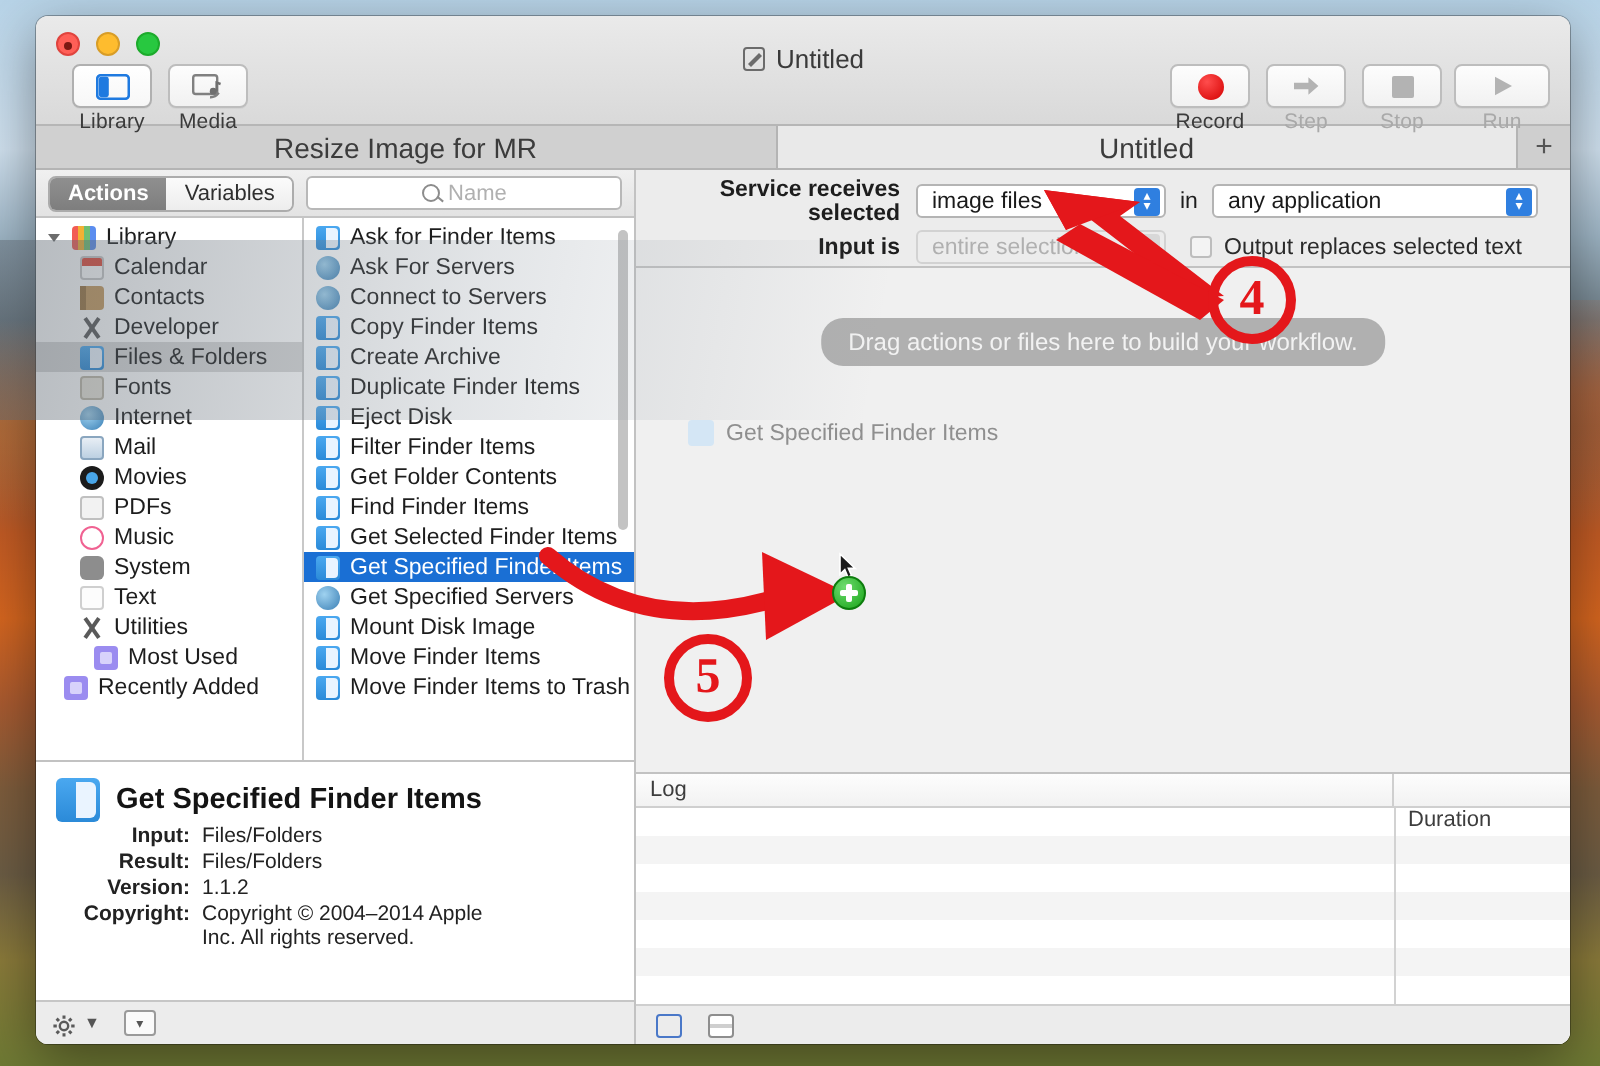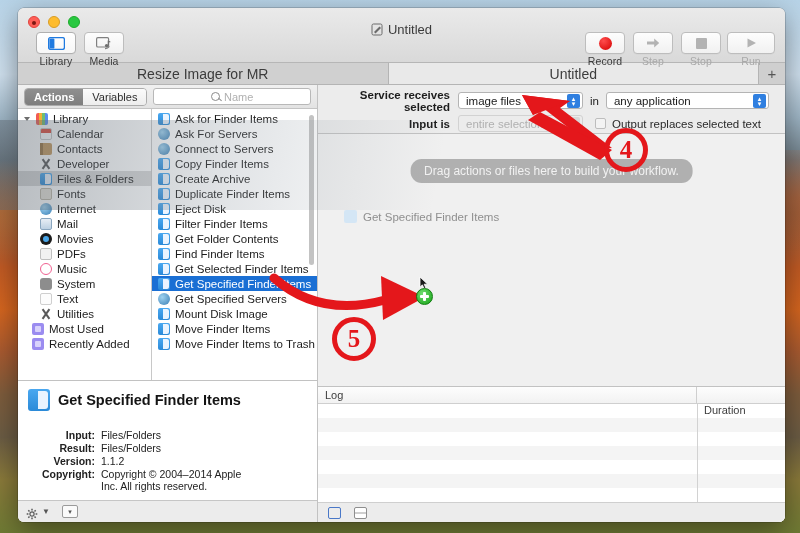--- a/index.html
+++ b/index.html
@@ -159,21 +159,21 @@
   
   .desc { flex: 0 0 120px; background:#fff; border-top:.5px solid #c2c2c2;
           padding:8px 10px 0 10px; overflow:hidden;}
   .desc-head { display:flex; align-items:center; gap:8px; }
   .desc-icon { width:22px;height:22px;border-radius:3px;
     background: linear-gradient(180deg,#4aa8f0,#2b8ad8); position:relative; flex:0 0 22px;}
   .desc-icon::after{content:"";position:absolute;left:10px;top:2px;width:10px;height:18px;
     background:#eaf4ff;border-radius:0 3px 3px 0;}
   .desc-title { font-size:14.5px; font-weight:700; color:#141414; }
   .desc-p { font-size:11px; color:#2b2b2b; margin-top:7px; }
-  .desc-table { margin-top:18px; font-size:10.5px; color:#222; }
+  .desc-table { margin-top:1px; font-size:10.5px; color:#222; }
   .dt-row { display:flex; margin-bottom:1px; }
   .dt-k { width:73px; flex:0 0 73px; text-align:right; font-weight:700; padding-right:6px; }
   .dt-v { flex:1; }
 
   
   .lfoot { flex:0 0 22px; background:#ececec; border-top:.5px solid #c6c6c6;
            display:flex; align-items:center; gap:12px; padding:0 8px; }
   .gear { width:12px;height:12px; position:relative; }
   .chev { font-size:8px; color:#555; margin-left:-8px; }
   .boxbtn { width:16px;height:13px;border:.5px solid #9a9a9a;border-radius:2px;background:#fafafa;
@@ -398,21 +398,21 @@
                 <span>System</span>
               </div>
             <div class="row indent">
                 <span class="ic ic-text"></span>
                 <span>Text</span>
               </div>
             <div class="row indent">
                 <span class="ic ic-util"></span>
                 <span>Utilities</span>
               </div>
-            <div class="row" style="padding-left:14px">
+            <div class="row" style="padding-left:29px">
                 <span class="ic ic-smart"></span>
                 <span>Most Used</span>
               </div>
             <div class="row" style="padding-left:14px">
                 <span class="ic ic-smart"></span>
                 <span>Recently Added</span>
               </div>
           </div>
 
           <div class="acts">

